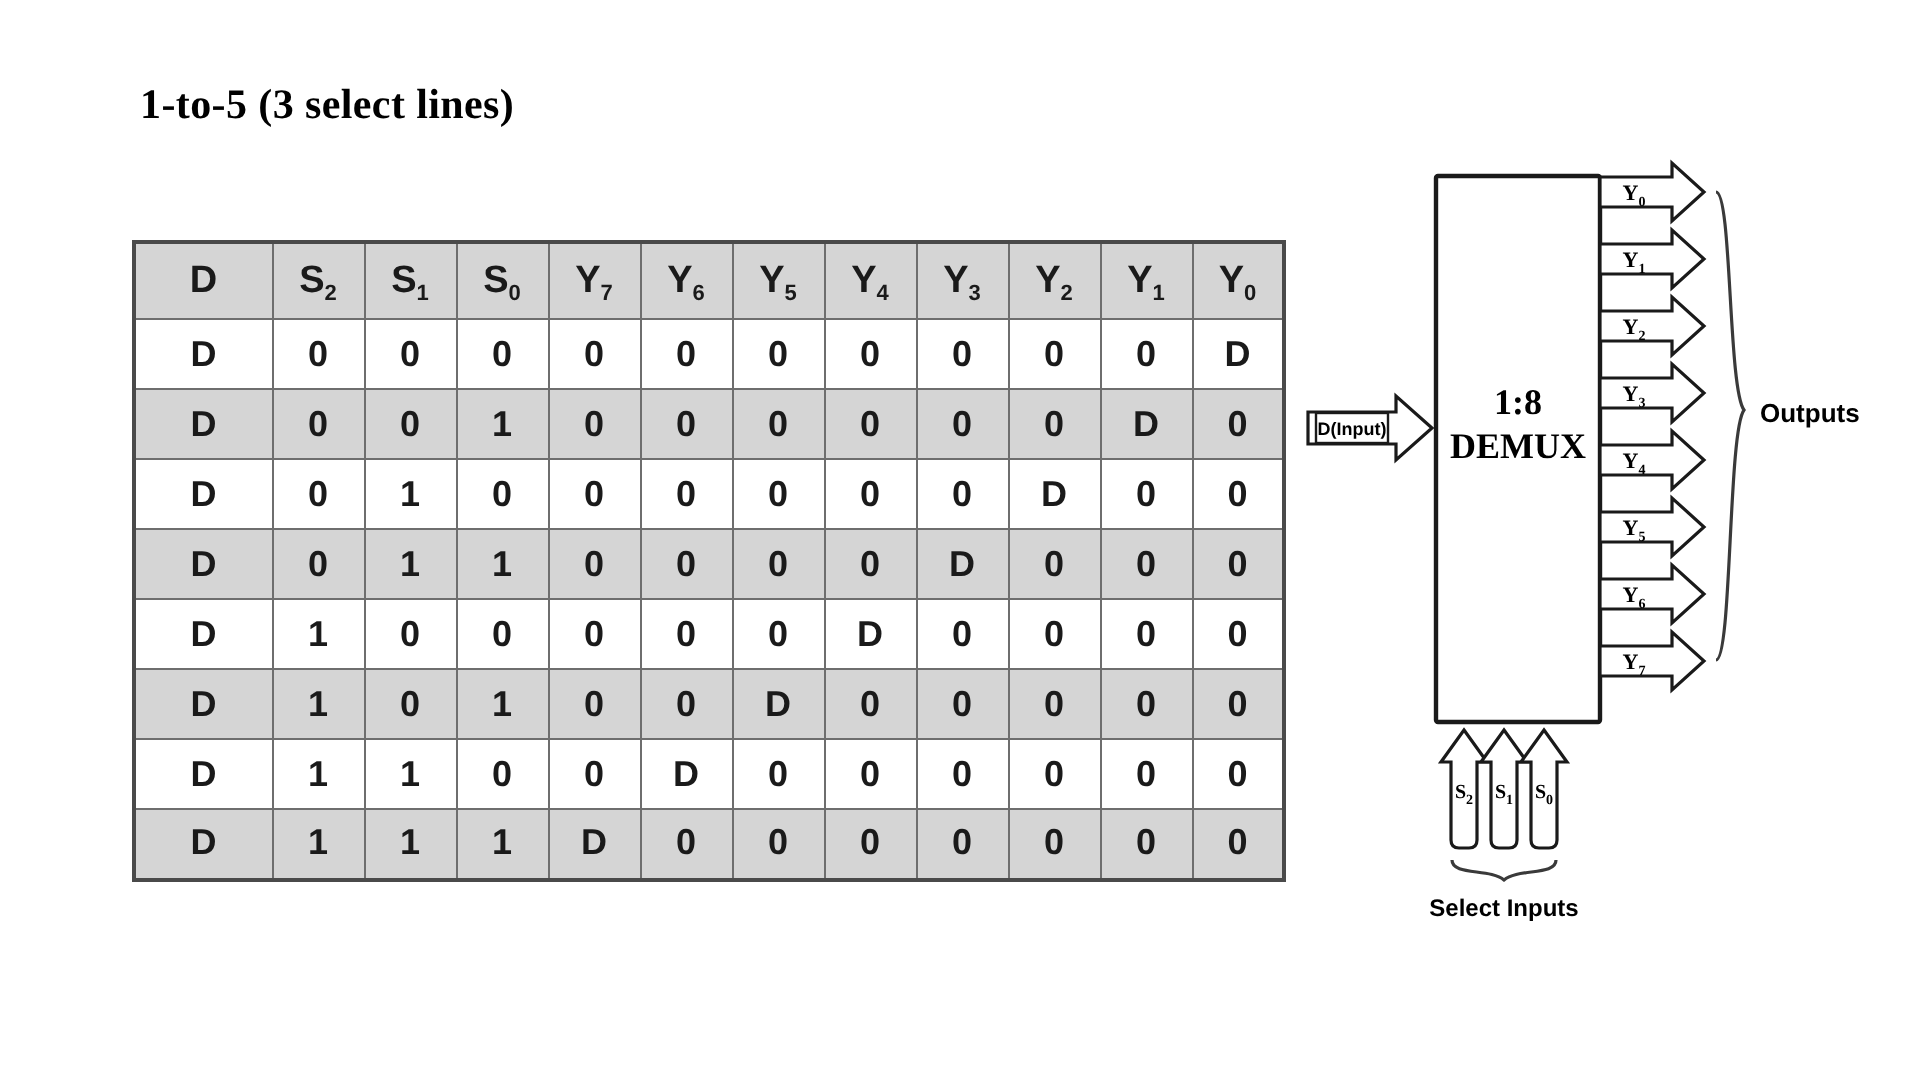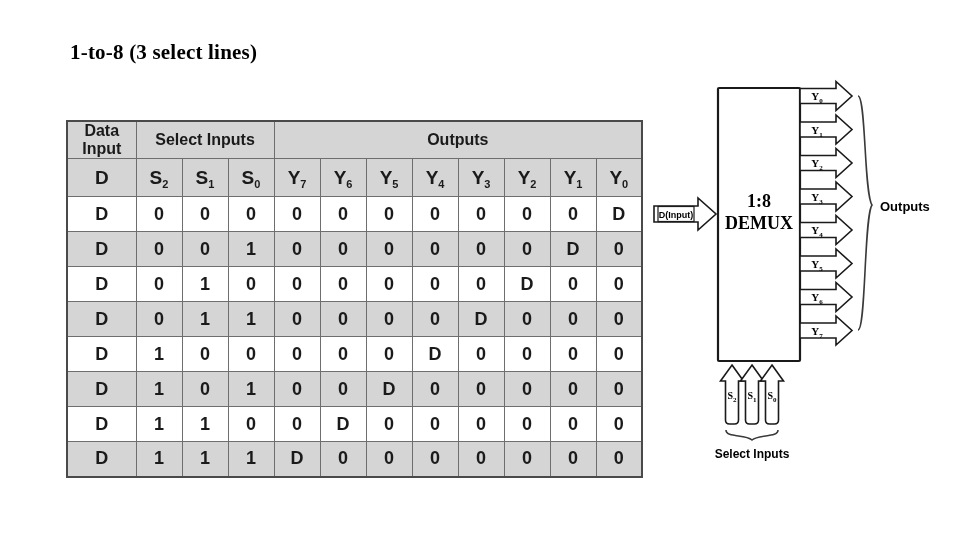--- a/index.html
+++ b/index.html
@@ -103,44 +103,39 @@
   }
   .dg-text-sans {
     font-family: "Liberation Sans", sans-serif;
     font-weight: bold;
     fill: #000000;
   }
 </style>
 </head>
 <body>
 
-<div id="page-title">1-to-8 (3 select lines)</div>
+<div id="page-title">1-to-5 (3 select lines)</div>
 
 <div id="truth-table-wrap">
   <table class="truth">
     <colgroup>
       <col class="c-d">
       <col class="c-s">
         <col class="c-s">
         <col class="c-s">
       <col class="c-y">
         <col class="c-y">
         <col class="c-y">
         <col class="c-y">
       <col class="c-y">
         <col class="c-y">
         <col class="c-y">
         <col class="c-y">
     </colgroup>
     <thead>
-      <tr class="grp-row" id="grp-row">
-          <th colspan="1">Data Input</th>
-          <th colspan="3">Select Inputs</th>
-          <th colspan="8">Outputs</th>
-        </tr>
       <tr class="colhead-row" id="colhead-row">
           <th>D</th>
           <th>S<sub>2</sub></th>
           <th>S<sub>1</sub></th>
           <th>S<sub>0</sub></th>
           <th>Y<sub>7</sub></th>
           <th>Y<sub>6</sub></th>
           <th>Y<sub>5</sub></th>
           <th>Y<sub>4</sub></th>
           <th>Y<sub>3</sub></th>

